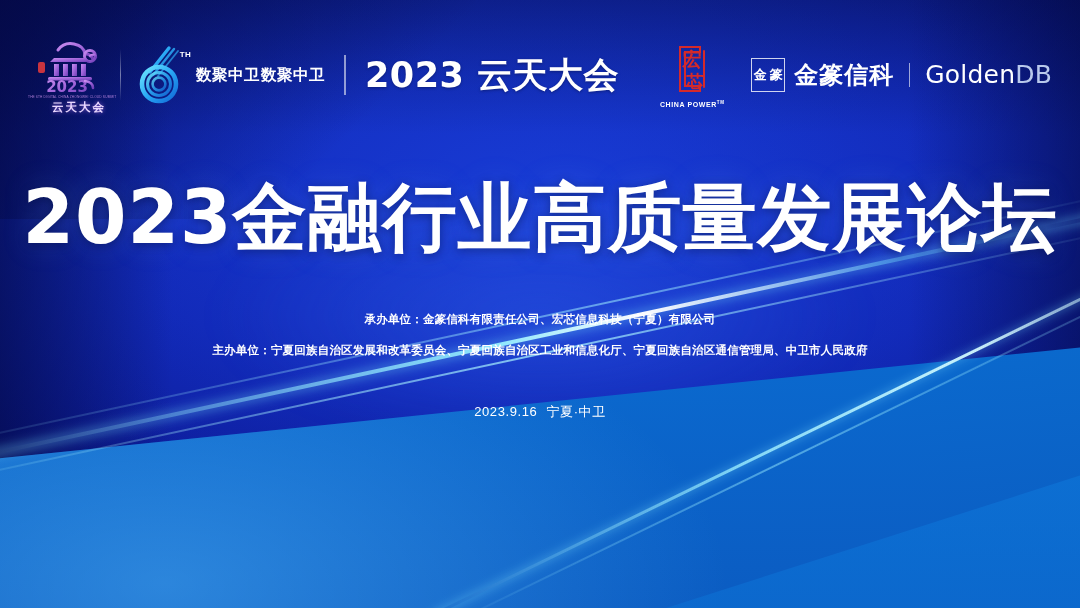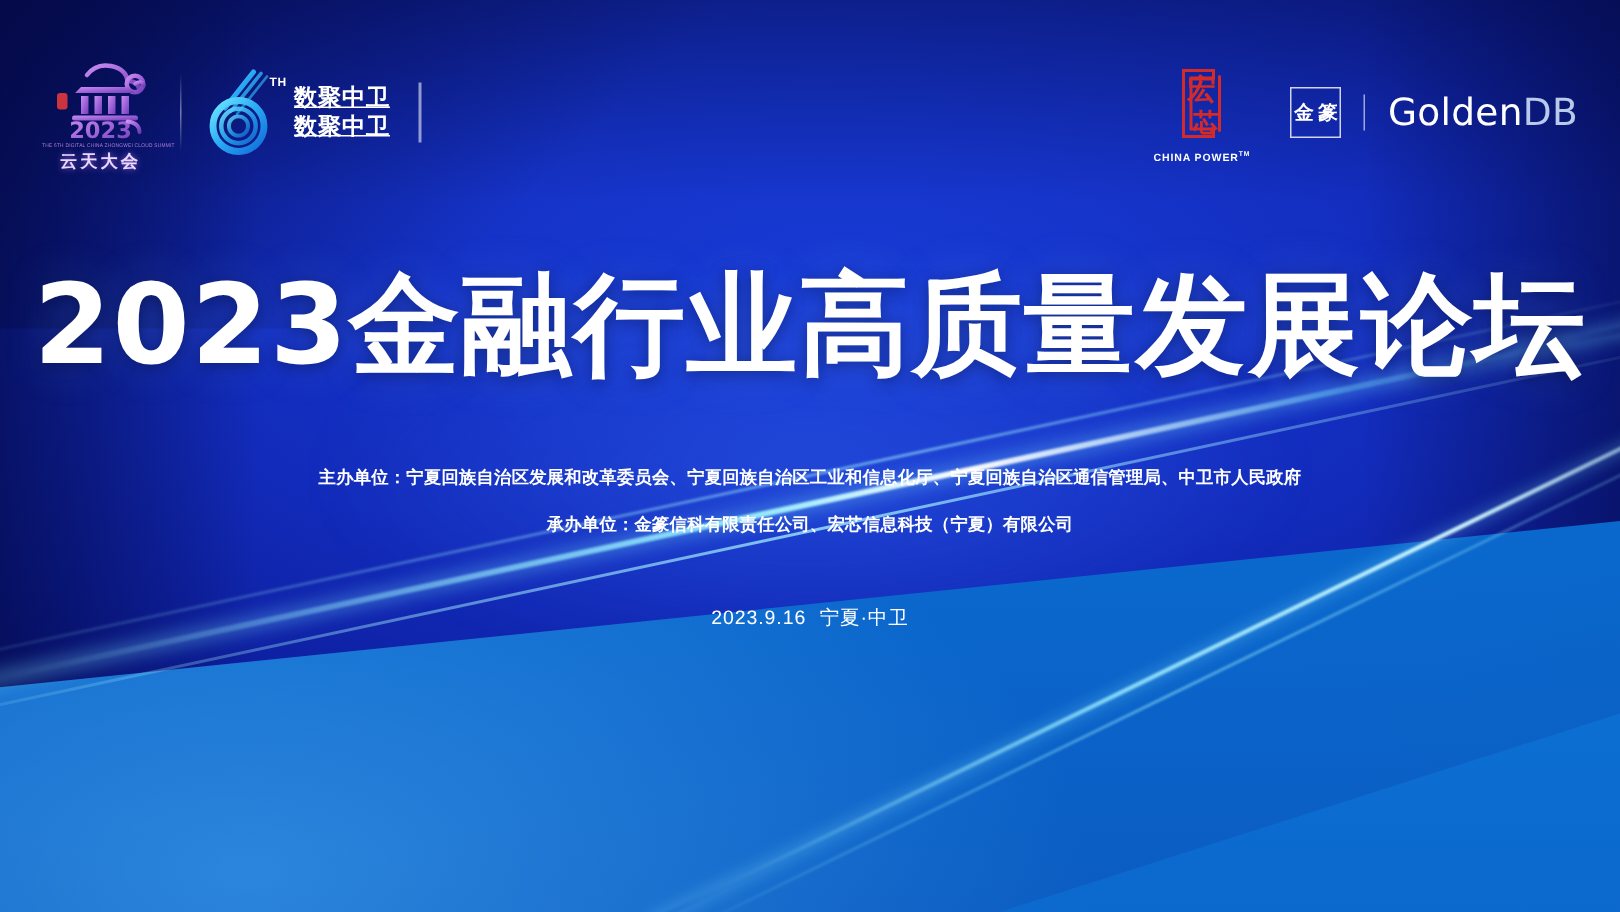--- a/index.html
+++ b/index.html
@@ -99,35 +99,35 @@
 
   
   .emblem{width:78px;height:74px;position:relative;}
   .emblem svg{display:block;}
   .emblem-tiny{
     font-size:3.2px;letter-spacing:.18px;color:#b07fd8;
     text-align:center;margin-top:-1px;white-space:nowrap;
     transform:scaleY(1.1);
   }
   .emblem-cn{
-    margin-top:1px;text-align:center;font-size:11.5px;font-weight:bold;
+    margin-top:1px;text-align:right;font-size:11.5px;font-weight:bold;
     color:#e9d8ff;letter-spacing:2px;
     text-shadow:0 0 4px rgba(170,110,230,.8);
   }
   .divider-v{width:1px;height:52px;background:linear-gradient(180deg,rgba(255,255,255,0),rgba(255,255,255,.45),rgba(255,255,255,0));}
 
   .six-wrap{display:flex;align-items:center;gap:9px;}
   .six-logo{width:52px;height:62px;position:relative;}
   .six-th{
     position:absolute;right:-4px;top:6px;font-size:8px;font-weight:bold;color:#fff;
     letter-spacing:.3px;
   }
   .slogan{
-    display:flex;flex-direction:column;justify-content:space-between;gap:1px;
-    color:#ffffff;font-weight:bold;line-height:1.12;text-decoration:underline;
+    display:flex;flex-direction:row;justify-content:space-between;gap:1px;
+    color:#ffffff;font-weight:bold;line-height:1.12;
   }
   .slogan span{font-size:15.5px;letter-spacing:.5px;white-space:nowrap;}
   .divider-v2{width:2px;height:40px;background:rgba(255,255,255,.55);margin:0 10px;}
   .conf-title{
     font-size:35px;font-weight:900;color:#fff;letter-spacing:.5px;white-space:nowrap;
     font-family:"DejaVu Sans","Liberation Sans",sans-serif;
     text-shadow:0 1px 3px rgba(0,0,20,.35);
   }
 
   
@@ -259,20 +259,21 @@
             <circle cx="24" cy="40" r="11.5" fill="none" stroke="url(#bg6)" stroke-width="3" opacity=".9"></circle>
             <circle cx="24" cy="40" r="6.4" fill="none" stroke="url(#bg6)" stroke-width="2.6" opacity=".8"></circle>
           </svg>
           <span class="six-th">TH</span>
         </div>
         <div class="slogan">
           <span>数聚中卫</span>
           <span>数聚中卫</span>
         </div>
         <div class="divider-v2"></div>
+        <div class="conf-title">2023 云天大会</div>
       </div>
     </div>
 
     <div class="hdr-right">
 
       <div class="hongxin">
         <div class="hongxin-mark">
           <svg width="56" height="56" viewBox="0 0 56 56" aria-hidden="true">
 
             <path d="M16 6 h20 v5 h-15 v34 h15 v5 h-20 z" fill="none" stroke="#d42a2a" stroke-width="2"></path>
@@ -286,30 +287,31 @@
         <div class="hongxin-sub"><span>CHINA POWER</span><sup>TM</sup></div>
       </div>
 
       <div class="goldendb">
         <div class="seal">
           <div class="seal-inner">
             <span>金</span>
             <span>篆</span>
           </div>
         </div>
+        <div class="brand-cn">金篆信科</div>
         <div class="brand-bar"></div>
         <div class="brand-en"><span class="g">Golden</span><span class="db">DB</span></div>
       </div>
     </div>
   </div>
 
   <div class="main">
     <div class="main-title">2023金融行业高质量发展论坛</div>
 
     <div class="orgs">
+      <div class="org-line">承办单位：金篆信科有限责任公司、宏芯信息科技（宁夏）有限公司</div>
       <div class="org-line">主办单位：宁夏回族自治区发展和改革委员会、宁夏回族自治区工业和信息化厅、宁夏回族自治区通信管理局、中卫市人民政府</div>
-      <div class="org-line">承办单位：金篆信科有限责任公司、宏芯信息科技（宁夏）有限公司</div>
     </div>
 
     <div class="datebar"><span>2023.9.16</span><span class="sep"></span><span>宁夏·中卫</span></div>
   </div>
 
 </div>
 
 </body></html>

